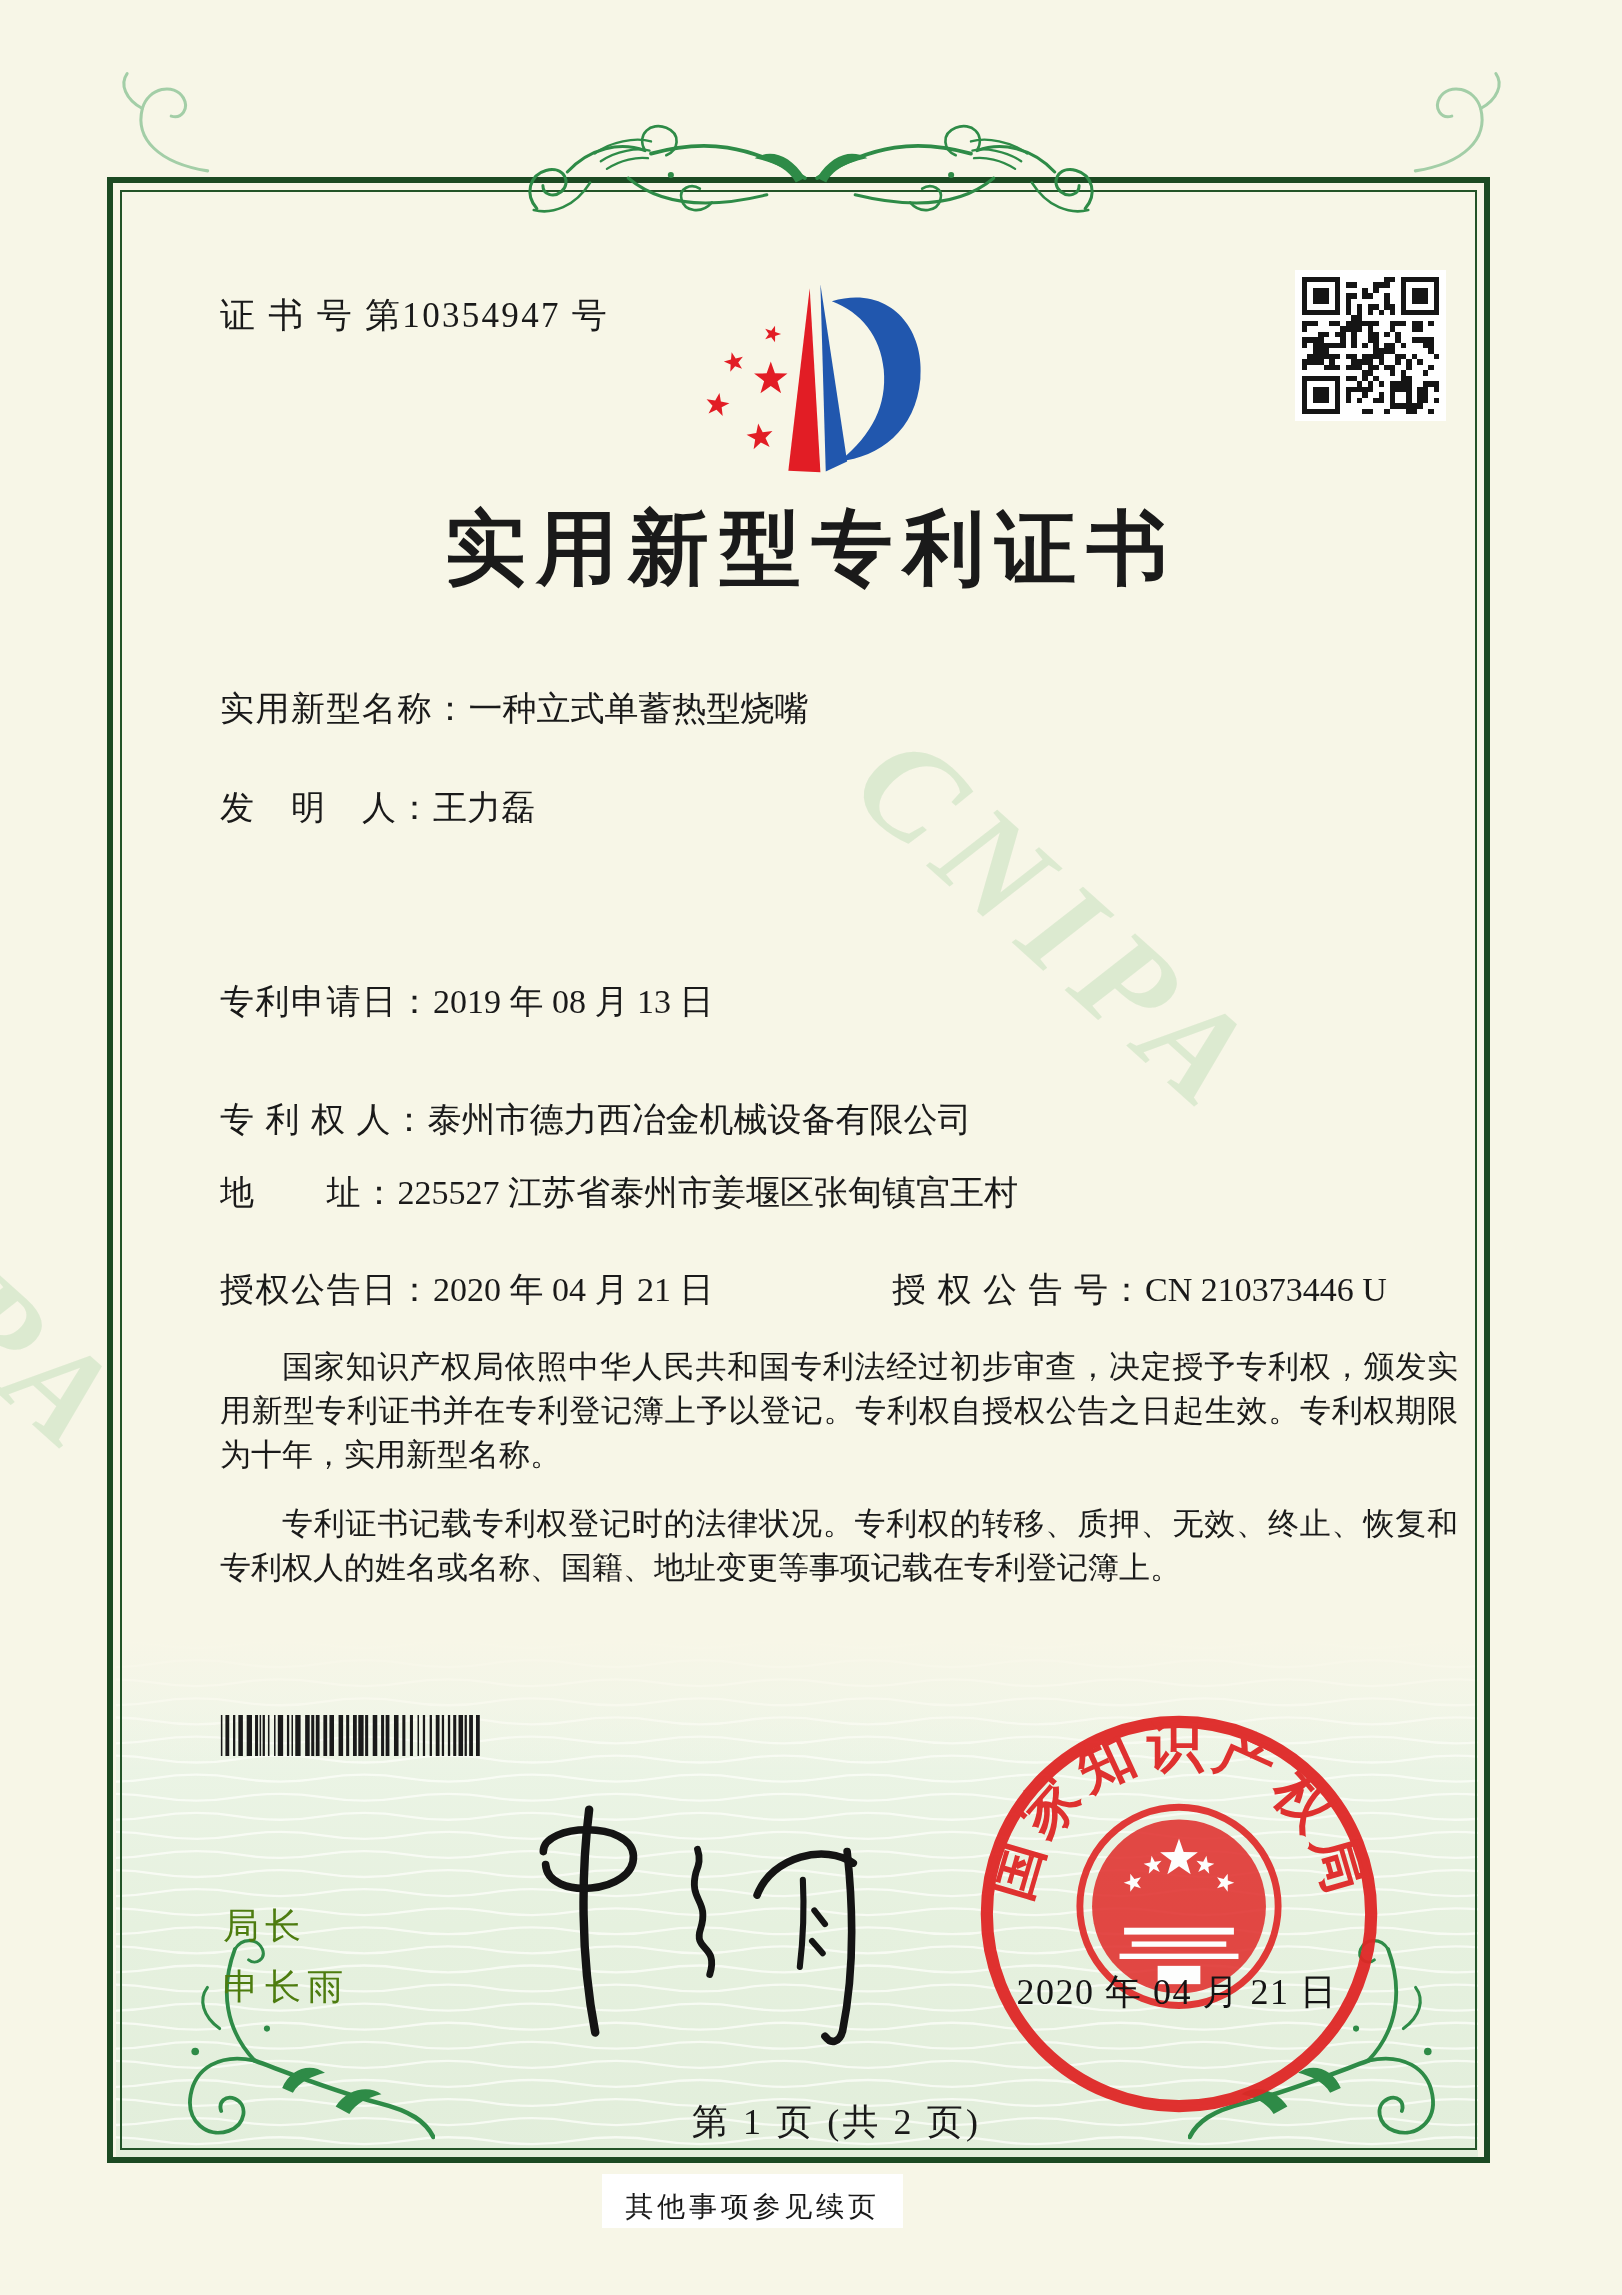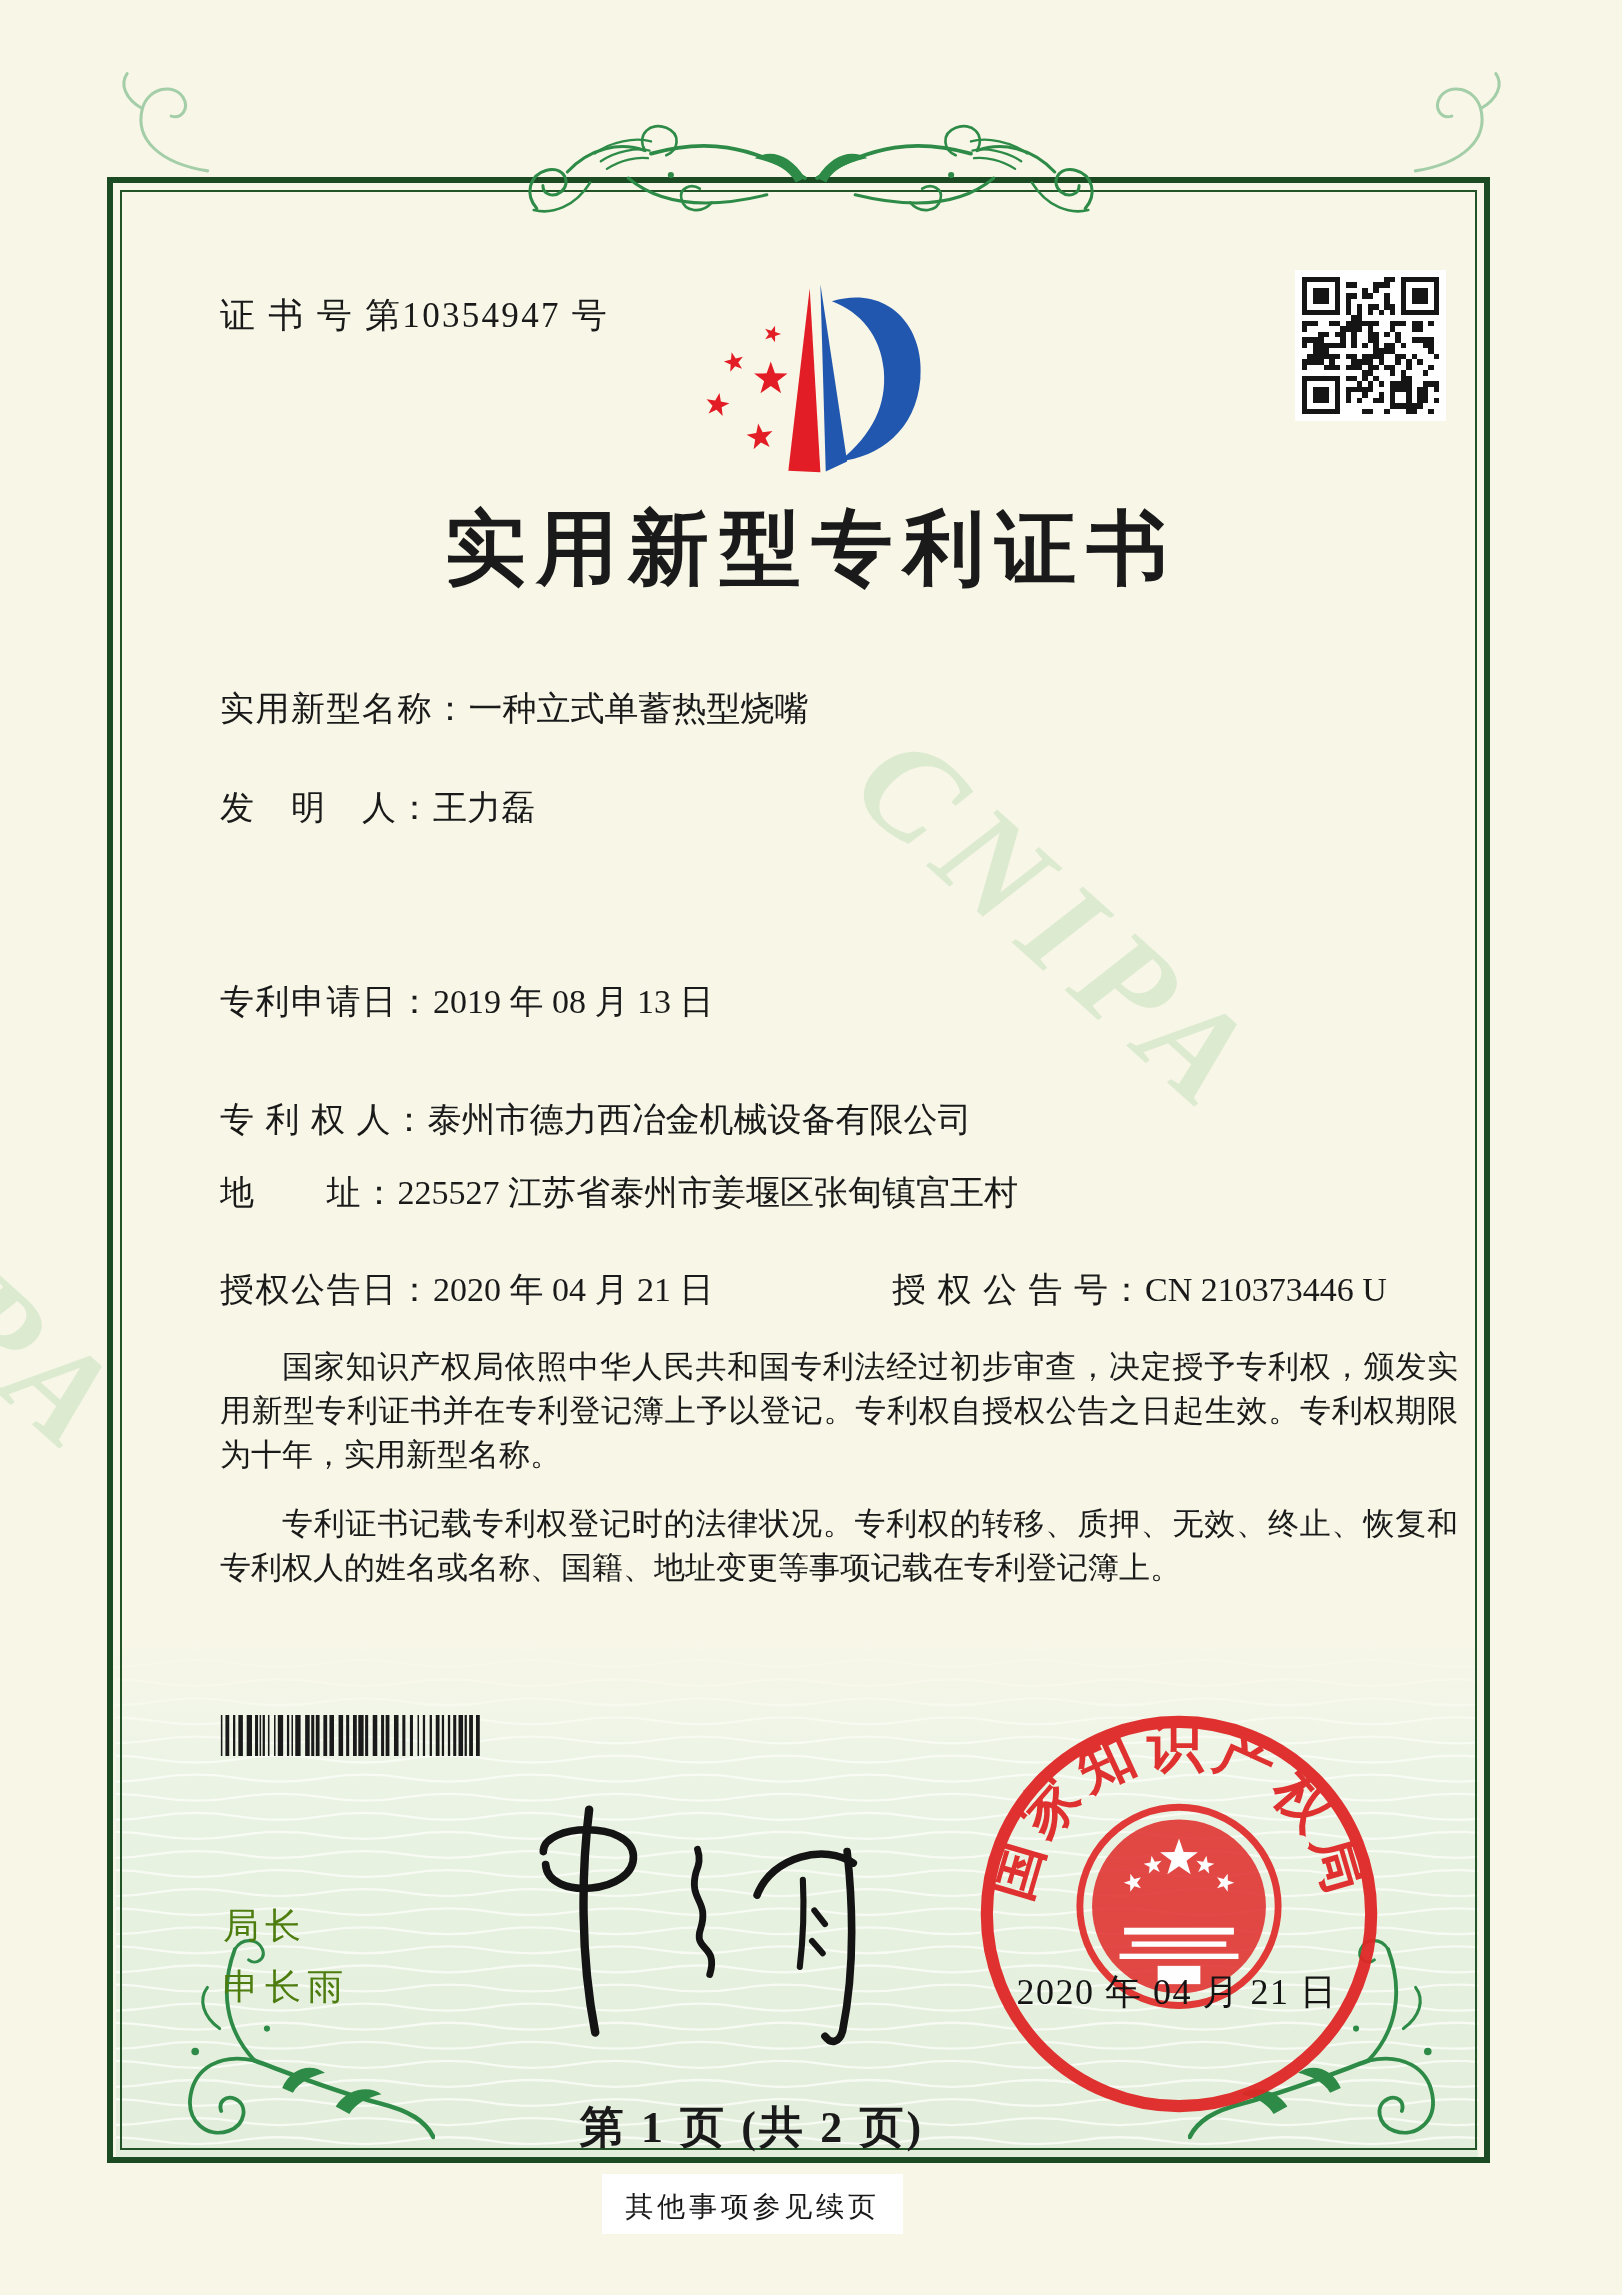--- a/index.html
+++ b/index.html
@@ -35,23 +35,23 @@
   .bodytext p + p{margin-top:25px;}
   .qrbox{left:1295px;top:270px;width:151px;height:151px;background:#fff;padding:6.9px;
          box-sizing:border-box;z-index:5;}
   .barcode{left:220px;top:1715px;z-index:5;}
   .director{left:223px;font-size:36px;font-family:"Liberation Sans",sans-serif;
             letter-spacing:6.1px;z-index:5;color:#4d7c0f;}
   .sig{left:467px;top:1779px;z-index:6;}
   .sealwrap{left:967px;top:1702px;z-index:7;opacity:.95;}
   .sealdate{left:1009px;top:1968px;width:336px;text-align:center;font-size:36px;
             letter-spacing:1.5px;z-index:8;color:#141414;}
-  .pageinfo{left:523px;top:2098px;width:458px;text-align:center;font-size:44px;
-            letter-spacing:3.1px;z-index:5;font-weight:bold;}
-  .footnote{left:602px;top:2174px;width:301px;height:60px;background:#ffffff;z-index:9;
+  .pageinfo{left:523px;top:2098px;width:458px;text-align:right;font-size:36px;
+            letter-spacing:3.1px;z-index:5;}
+  .footnote{left:602px;top:2174px;width:301px;height:54px;background:#ffffff;z-index:9;
             text-align:center;line-height:66px;font-size:28px;letter-spacing:3.8px;}
 </style>
 </head>
 <body>
 
 <div class="page">
 
   <div class="abs wavezone">
     <svg id="waves-svg" width="1362" height="519" viewBox="0 0 1784 680">
         <path d="M-60 6 q 55 -9 110 0 q 55 9 110 0 q 55 -9 110 0 q 55 9 110 0 q 55 -9 110 0 q 55 9 110 0 q 55 -9 110 0 q 55 9 110 0 q 55 -9 110 0 q 55 9 110 0 q 55 -9 110 0 q 55 9 110 0 q 55 -9 110 0 q 55 9 110 0 q 55 -9 110 0 q 55 9 110 0 q 55 -9 110 0 q 55 9 110 0"></path>

